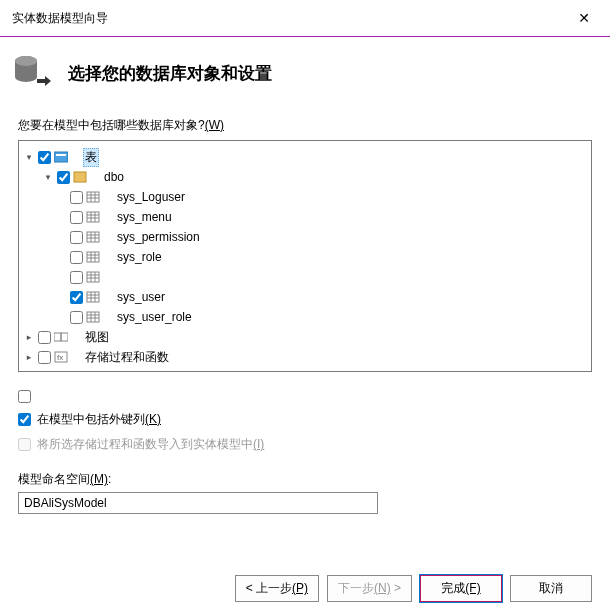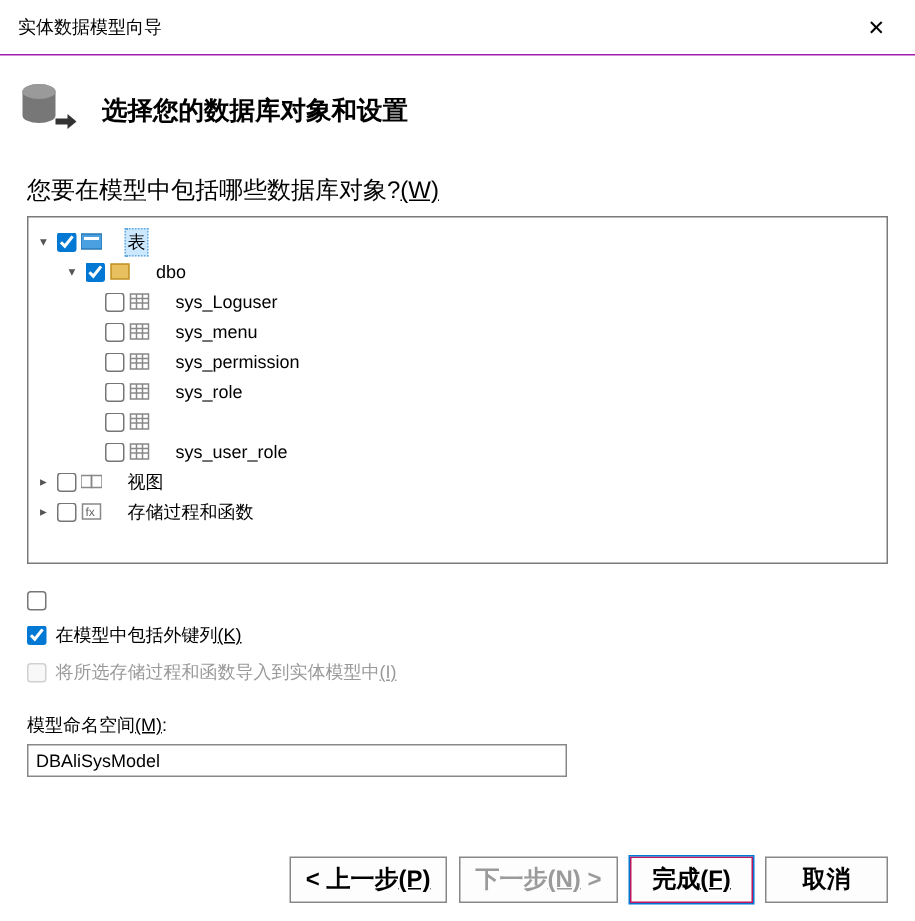--- a/index.html
+++ b/index.html
@@ -4,41 +4,41 @@
 <style>
 * { box-sizing: border-box; margin: 0; padding: 0; }
 body { font-family: "Microsoft YaHei", "Segoe UI", sans-serif; font-size: 12px; background: #fff; width: 610px; height: 614px; overflow: hidden; }
 .title-bar { display: flex; justify-content: space-between; align-items: center; padding: 8px 12px; border-bottom: 1px solid #a21caf; }
 .title-text { font-size: 12px; }
 .close-btn { font-size: 14px; cursor: pointer; padding: 2px 8px; }
 .header { display: flex; align-items: center; padding: 16px 20px 16px 12px; gap: 16px; }
 .db-icon { width: 40px; height: 40px; flex-shrink: 0; }
 .header-text { font-weight: bold; font-size: 17px; }
 .content { padding: 8px 18px; }
-.prompt { font-size: 16px; margin-bottom: 6px; }
+.prompt { font-size: 12px; margin-bottom: 6px; }
 .prompt .underline { text-decoration: underline; }
 .tree-container { border: 1px solid #7a7a7a; height: 232px; overflow: auto; padding: 6px 4px; background: #fff; }
 .tree-row { display: flex; align-items: center; height: 20px; gap: 3px; }
 .expander { width: 12px; height: 12px; display: inline-flex; align-items: center; justify-content: center; cursor: pointer; font-size: 9px; color: #555; }
 .expander.open::before { content: "▾"; }
 .expander.closed::before { content: "▸"; }
 .spacer { display: inline-block; }
 .chk { width: 13px; height: 13px; cursor: pointer; accent-color: #0078d4; }
 .node-icon { width: 26px; height: 12px; display: inline-flex; }
 .node-label { font-size: 12px; padding: 1px 2px; }
 .node-label.selected { background: #cce8ff; border: 1px dotted #66aadd; padding: 0 1px; }
 .options { padding: 10px 18px 6px; }
 .opt-row { display: flex; align-items: center; gap: 6px; margin-bottom: 8px; }
 .opt-row.disabled { color: #9a9a9a; }
 .opt-row .chk { accent-color: #0078d4; }
 .namespace-section { padding: 4px 18px; }
 .ns-label { font-size: 12px; margin-bottom: 4px; }
 .ns-input { width: 360px; padding: 3px 5px; border: 1px solid #888; font-size: 12px; }
 .btn-bar { position: absolute; bottom: 12px; right: 18px; display: flex; gap: 8px; }
-.btn { min-width: 82px; padding: 4px 10px; border: 1px solid #888; background: #fdfdfd; font-size: 16px; cursor: pointer; font-weight: bold; }
+.btn { min-width: 82px; padding: 4px 10px; border: 1px solid #888; background: #fdfdfd; font-size: 12px; cursor: pointer; }
 .btn:disabled { color: #9a9a9a; cursor: default; }
 .btn.primary { border: 1px solid #be185d; outline: 1px solid #0078d4; }
 .ukey { text-decoration: underline; }
 </style>
 </head>
 <body>
 
 <div class="title-bar">
   <span class="title-text">实体数据模型向导</span>
   <span class="close-btn">✕</span>
@@ -148,20 +148,34 @@
               <rect x="1" y="1" width="12" height="10" fill="#fff" stroke="#888"></rect>
               <line x1="1" y1="4" x2="13" y2="4" stroke="#888"></line>
               <line x1="1" y1="7" x2="13" y2="7" stroke="#888"></line>
               <line x1="5" y1="1" x2="5" y2="11" stroke="#888"></line>
               <line x1="9" y1="1" x2="9" y2="11" stroke="#888"></line>
             </svg>
           </span>
         </div>
         <div class="tree-row">
           <span class="spacer" style="width:44px"></span>
+    <input type="checkbox" class="chk" checked="" style="">
+    <span class="node-icon">
+            <svg viewBox="0 0 14 12">
+              <rect x="1" y="1" width="12" height="10" fill="#fff" stroke="#888"></rect>
+              <line x1="1" y1="4" x2="13" y2="4" stroke="#888"></line>
+              <line x1="1" y1="7" x2="13" y2="7" stroke="#888"></line>
+              <line x1="5" y1="1" x2="5" y2="11" stroke="#888"></line>
+              <line x1="9" y1="1" x2="9" y2="11" stroke="#888"></line>
+            </svg>
+          </span>
+    <span class="node-label">sys_user</span>
+        </div>
+        <div class="tree-row">
+          <span class="spacer" style="width:44px"></span>
     <input type="checkbox" class="chk" style="">
     <span class="node-icon">
             <svg viewBox="0 0 14 12">
               <rect x="1" y="1" width="12" height="10" fill="#fff" stroke="#888"></rect>
               <line x1="1" y1="4" x2="13" y2="4" stroke="#888"></line>
               <line x1="1" y1="7" x2="13" y2="7" stroke="#888"></line>
               <line x1="5" y1="1" x2="5" y2="11" stroke="#888"></line>
               <line x1="9" y1="1" x2="9" y2="11" stroke="#888"></line>
             </svg>
           </span>

